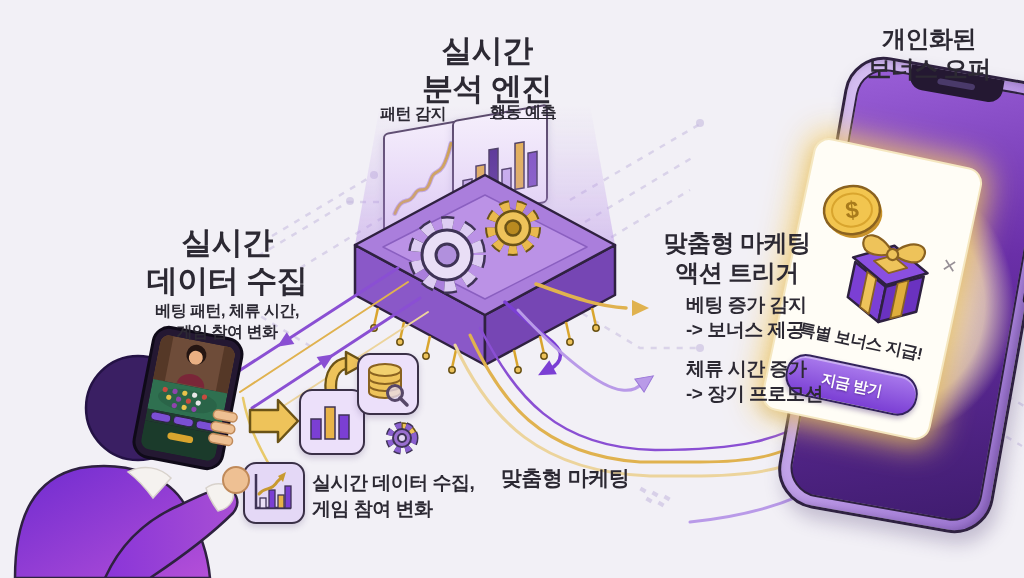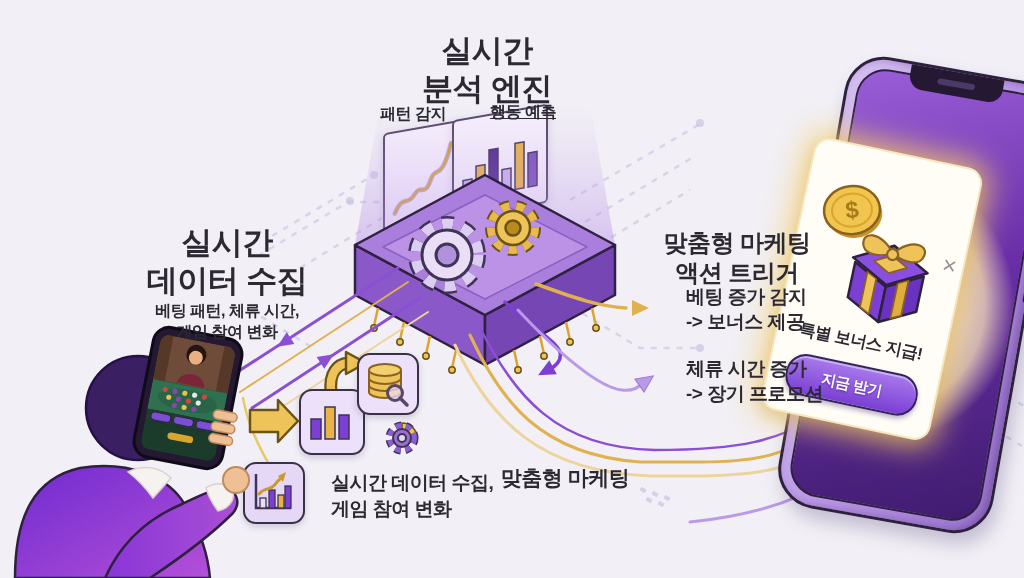--- a/index.html
+++ b/index.html
@@ -6,21 +6,21 @@
   body{font-family:"Liberation Sans","DejaVu Sans",sans-serif;background:#e8e6ee;}
   #stage{position:relative;width:1024px;height:578px;background:#f2f0f6;overflow:hidden;}
   .abs{position:absolute;}
   .ktext{font-weight:700;color:#2c2933;letter-spacing:-0.5px;}
   .center{text-align:center;}
   .big{font-size:31px;line-height:1.22;}
   .mid{font-size:24px;line-height:1.25;}
   .label{font-size:16px;}
   .bullet{font-size:19px;line-height:1.32;}
   .bottomlab{font-size:21px;line-height:1.3;}
-  .legendtext{font-size:19px;line-height:1.35;margin-left:19px;}
+  .legendtext{font-size:19px;line-height:1.35;}
 
   
   .panel{background:#f6f0fc;border:2px solid #574768;border-radius:5px;
          box-shadow:0 3px 8px rgba(80,60,120,.18);}
   .panel .tail{position:absolute;bottom:-13px;left:12px;width:0;height:0;
          border-left:8px solid transparent;border-right:8px solid transparent;
          border-top:14px solid #574768;}
   .panel .tail:after{content:"";position:absolute;left:-6px;top:-15px;width:0;height:0;
          border-left:6px solid transparent;border-right:6px solid transparent;
          border-top:11px solid #f6f0fc;}
@@ -384,29 +384,33 @@
     <div class="ktext label" style="line-height:1.35;">
       <span>베팅 패턴, 체류 시간,</span><br>
       <span>게임 참여 변화</span>
     </div>
   </div>
 
   <div class="abs ktext mid center" style="left:628px;top:228px;width:218px;z-index:8;">
     <span>맞춤형 마케팅</span><br>
     <span>액션 트리거</span>
   </div>
-  <div class="abs ktext bullet" style="left:686px;top:284px;z-index:8;">
+  <div class="abs ktext bullet" style="left:686px;top:292px;z-index:8;">
     <span>베팅 증가 감지</span><br>
     <span>-&gt; 보너스 제공</span>
   </div>
   <div class="abs ktext bullet" style="left:686px;top:356px;z-index:8;">
     <span>체류 시간 증가</span><br>
     <span>-&gt; 장기 프로모션</span>
   </div>
 
+  <div class="abs ktext mid center" style="left:838px;top:24px;width:182px;z-index:8;">
+    <span>개인화된</span><br>
+    <span>보너스 오퍼</span>
+  </div>
 
   <div class="abs ktext bottomlab center" style="left:465px;top:464px;width:200px;z-index:8;">
     <span>맞춤형 마케팅</span><br>
   </div>
 
   <div class="abs ktext legendtext" style="left:312px;top:470px;z-index:8;">
     <span>실시간 데이터 수집,</span><br>
     <span>게임 참여 변화</span>
   </div>
 

